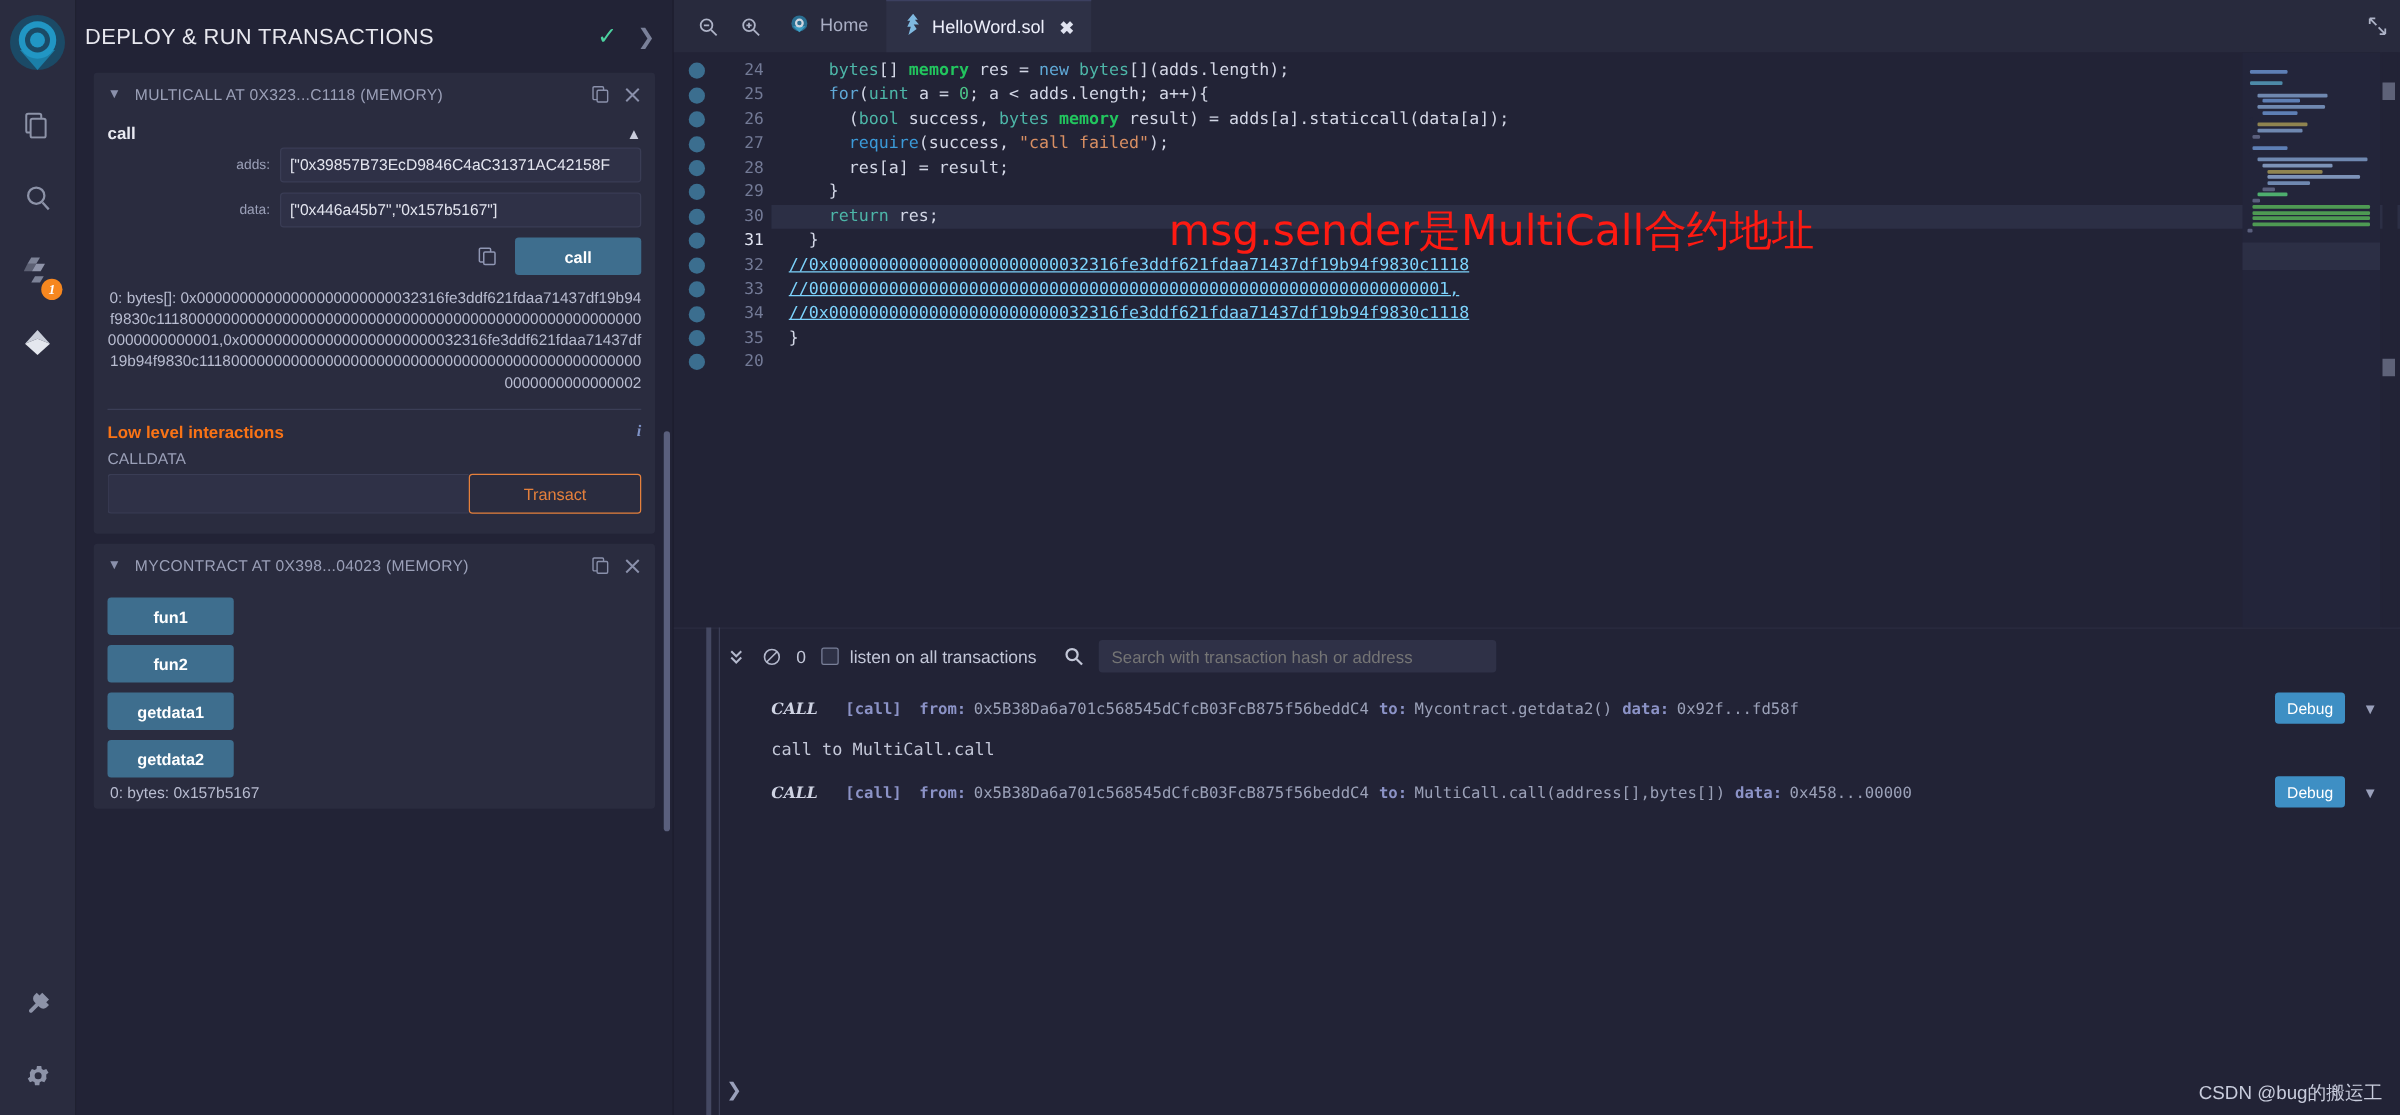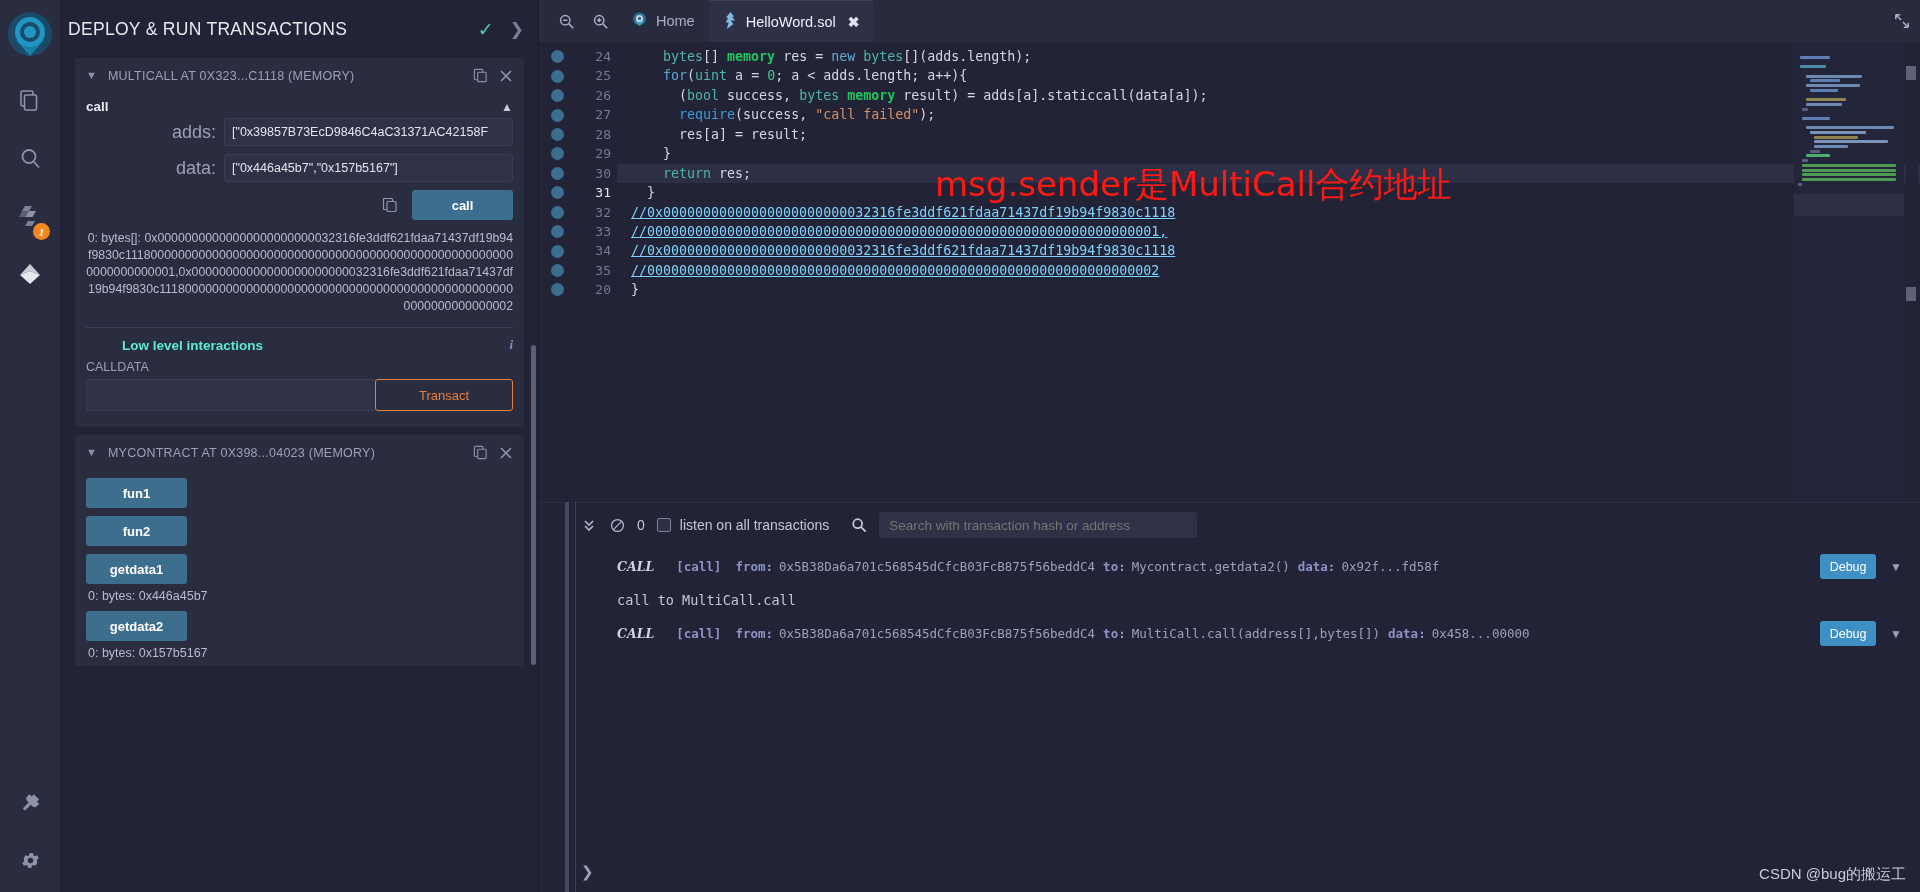--- a/index.html
+++ b/index.html
@@ -68,21 +68,21 @@
     white-space:nowrap; overflow:hidden; text-overflow:ellipsis; flex:1;
   }
   .card-head-ic { color:#8a90ab; cursor:pointer; display:flex; align-items:center; }
 
   .fn-block { padding:0 11px; }
   .fn-row-head { display:flex; align-items:center; justify-content:space-between; padding:6px 0 4px; }
   .fn-name { color:#e9eaf2; font-size:13.5px; font-weight:bold; }
   .fn-collapse { color:#c9ccdb; font-size:12px; }
 
   .arg-row { display:flex; align-items:center; margin-bottom:8px; gap:8px; }
-  .arg-label { color:#9ba0b8; font-size:18px; width:130px; text-align:right; }
+  .arg-label { color:#9ba0b8; font-size:11px; width:130px; text-align:right; }
   .arg-input {
     flex:1; height:28px; background:#2f3147;
     border:1px solid #3a3d55; border-radius:3px;
     color:#e3e5ef; font-size:12.5px; padding:0 7px;
     font-family:"Liberation Sans", sans-serif;
     outline:none;
   }
   .fn-actions { display:flex; align-items:center; justify-content:flex-end; gap:14px; margin:6px 0 4px; }
   .copy-ic { color:#9097b4; cursor:pointer; display:flex; }
   .btn-call {
@@ -92,21 +92,21 @@
   }
   .result-block {
     color:#b8bcd0; font-size:12.3px; line-height:17px;
     padding:6px 0 10px 0; word-break:break-all; text-align:right;
   }
   .result-block .rlabel { color:#b8bcd0; }
 
   .divider { border-top:1px solid #3b3e56; margin:2px 11px 0; }
 
   .lli-head { display:flex; align-items:center; padding:9px 11px 2px; }
-  .lli-title { color:#5eead4; font-size:13.5px; font-weight:bold;margin-left:36px; }
+  .lli-title { color:#f97316; font-size:13.5px; font-weight:bold; }
   .info-ic { margin-left:auto; color:#7f93c7; font-size:13px; font-style:italic; font-family:"Liberation Serif", serif; font-weight:bold;}
   .calldata-lbl { color:#9ba0b8; font-size:12.5px; padding:5px 11px 5px; }
   .calldata-row { display:flex; padding:0 11px 10px; gap:0; }
   .calldata-input {
     flex:1; height:32px; background:#2f3147; border:1px solid #3a3d55;
     border-right:none; border-radius:3px 0 0 3px; outline:none;
   }
   .btn-transact {
     width:138px; height:32px; background:transparent;
     border:1px solid #e5803c; color:#e5803c; border-radius:3px;
@@ -368,21 +368,20 @@
           <span class="card-head-ic">
             <svg width="14" height="14" viewBox="0 0 14 14" stroke="#8a90ab" stroke-width="1.6">
                 <path d="M2 2 L12 12 M12 2 L2 12"></path>
               </svg>
           </span>
         </div>
         <div class="fn-block">
           <button class="fn-btn">fun1</button>
           <button class="fn-btn">fun2</button>
           <button class="fn-btn">getdata1</button>
-          <div class="fn-out">0: bytes: 0x446a45b7</div>
           <button class="fn-btn">getdata2</button>
           <div class="fn-out">0: bytes: 0x157b5167</div>
         </div>
       </div>
 
     </div>
     <div class="lp-scroll"></div>
   </div>
 
   <div class="main">
@@ -497,21 +496,20 @@
         <div class="cline"><span class="plain">    </span><span class="kw">for</span><span class="plain">(</span><span class="kw2">uint</span><span class="plain"> a = </span><span class="num">0</span><span class="plain">; a &lt; adds.length; a++){</span></div>
         <div class="cline"><span class="plain">      (</span><span class="kw2">bool</span><span class="plain"> success, </span><span class="kw2">bytes</span><span class="plain"> </span><span class="typ">memory</span><span class="plain"> result) = adds[a].staticcall(data[a]);</span></div>
         <div class="cline"><span class="plain">      </span><span class="fnname">require</span><span class="plain">(success, </span><span class="str">"call failed"</span><span class="plain">);</span></div>
         <div class="cline"><span class="plain">      res[a] = result;</span></div>
         <div class="cline"><span class="plain">    }</span></div>
         <div class="cline hl"><span class="plain">    </span><span class="kw2">return</span><span class="plain"> res;</span></div>
         <div class="cline"><span class="plain">  }</span></div>
         <div class="cline"><span class="cmt">//0x00000000000000000000000032316fe3ddf621fdaa71437df19b94f9830c1118</span></div>
         <div class="cline"><span class="cmt">//0000000000000000000000000000000000000000000000000000000000000001,</span></div>
         <div class="cline"><span class="cmt">//0x00000000000000000000000032316fe3ddf621fdaa71437df19b94f9830c1118</span></div>
-        <div class="cline"><span class="cmt">//0000000000000000000000000000000000000000000000000000000000000002</span></div>
         <div class="cline"><span class="plain">}</span></div>
 
         <div class="annot">msg.sender是MultiCall合约地址</div>
       </div>
 
       <div class="minimap">
         <div class="mm-sel" style="top:152px;height:22px;"></div>
         <div style="padding-top:14px;">
           <div class="mm-line" style="width:30px;background:#5e7fb5;"></div>
           <div class="mm-line" style="width:2px;background:#23253a;"></div>

